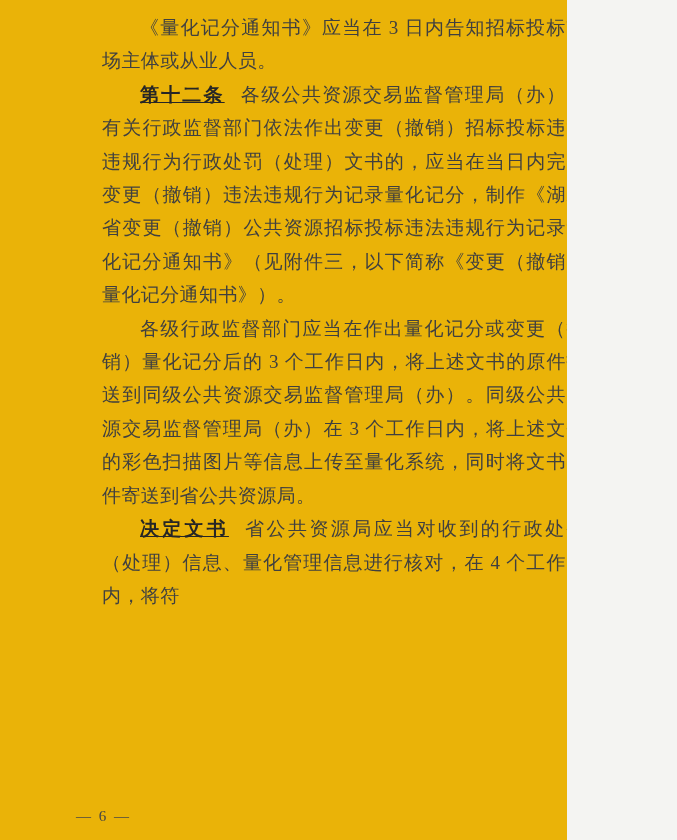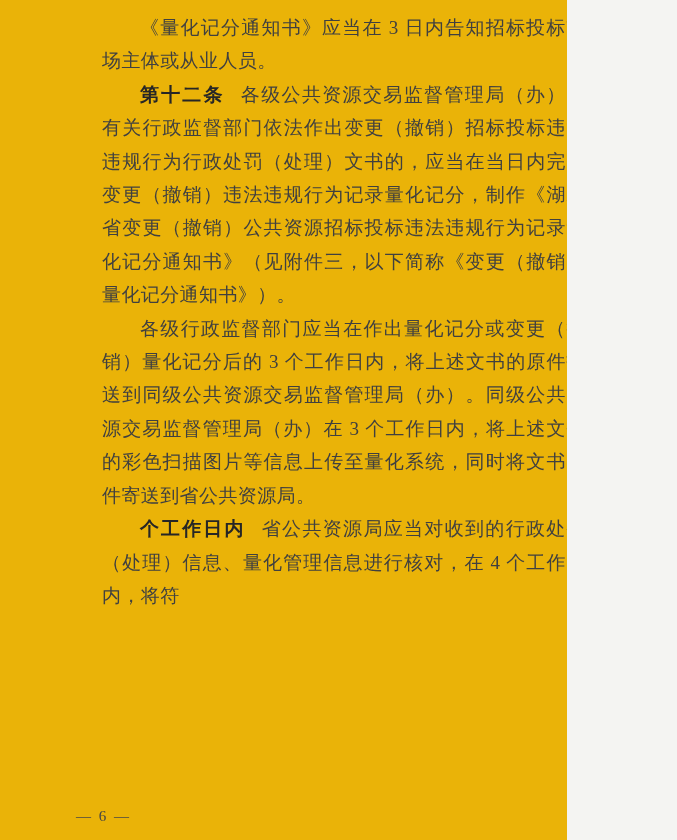--- a/index.html
+++ b/index.html
@@ -28,20 +28,21 @@
   }
   .para {
     margin: 0;
     text-indent: 2em;
   }
   .term {
     font-weight: bold;
     color: #262626;
     margin-right: 0.85em;
     letter-spacing: 1.2px;
+    text-decoration: underline;
   }
   .footer {
     position: absolute;
     left: 76px;
     top: 808px;
     font-family: "Liberation Serif", "DejaVu Serif", serif;
     font-size: 15px;
     letter-spacing: 2px;
     color: #454545;
   }
@@ -53,18 +54,18 @@
   <div class="content">
 
     <p class="para"><span>《量化记分通知书》应当在 3 日内告知招标投标市场主体或从业人员。</span></p>
 
     <p class="para"><b class="term">第十二条</b><span>各级公共资源交易监督管理局（办）、有关行政监督部门依法作出变更（撤销）招标投标违法违规行为行政处罚（处理）文书的，应当在当日内完成变更（撤销）违法违规行为记录量化记分，制作《湖北省变更（撤销）公共资源招标投标违法违规行为记录量化记分通知书》（见附件三，以下简称《变更（撤销）量化记分通知书》）。</span></p>
 
 
 
     <p class="para"><span>各级行政监督部门应当在作出量化记分或变更（撤销）量化记分后的 3 个工作日内，将上述文书的原件报送到同级公共资源交易监督管理局（办）。同级公共资源交易监督管理局（办）在 3 个工作日内，将上述文书的彩色扫描图片等信息上传至量化系统，同时将文书原件寄送到省公共资源局。</span></p>
 
-    <p class="para"><b class="term">个工作日内</b><span>省公共资源局应当对收到的行政处罚（处理）信息、量化管理信息进行核对，在 4 个工作日内，将符</span></p>
+    <p class="para"><b class="term">决定文书</b><span>省公共资源局应当对收到的行政处罚（处理）信息、量化管理信息进行核对，在 4 个工作日内，将符</span></p>
 
   </div>
 
   <div class="footer">— 6 —</div>
 </div>
 
 </body></html>

